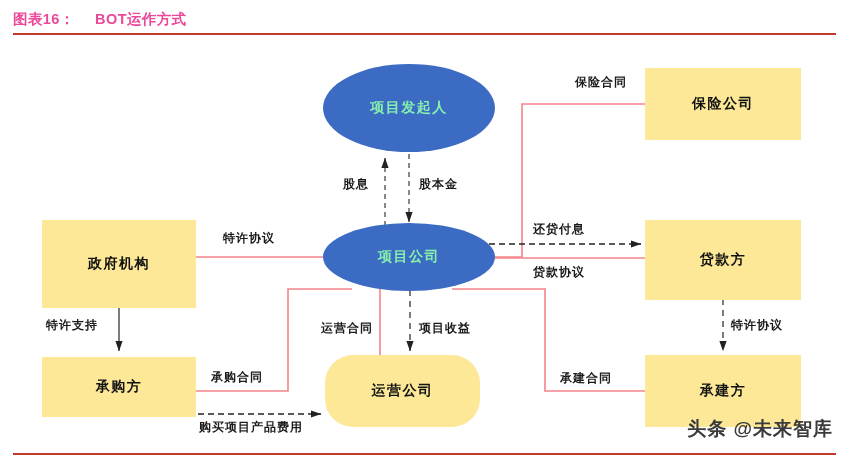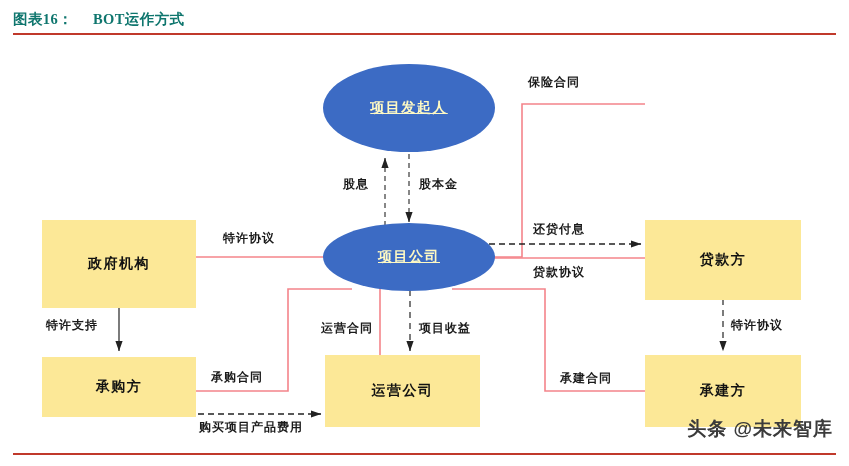--- a/index.html
+++ b/index.html
@@ -17,24 +17,24 @@
     height: 466px;
     background: #ffffff;
     overflow: hidden;
   }
 
   
   #header-title {
     position: absolute;
     left: 13px;
     top: 10px;
-    font-family: Liberation Serif, serif;
+    font-family: Liberation Sans, sans-serif;
     font-size: 14.5px;
     font-weight: bold;
-    color: #0f766e;
+    color: #ec4899;
     letter-spacing: 0.4px;
     white-space: nowrap;
   }
   #header-title .figure-no { margin-right: 2px; }
   #header-title .figure-caption { margin-left: 14px; }
 
   #header-rule {
     position: absolute;
     left: 13px;
     top: 33px;
@@ -79,24 +79,23 @@
     letter-spacing: 1.5px;
     z-index: 3;
   }
   .node.box {
     background: #fce897;
     color: #111111;
     font-size: 14px;
   }
   .node.ellipse {
     background: #3c6bc4;
-    color: #fef9c3;
+    color: #86efac;
     border-radius: 50%;
     font-size: 14px;
-    text-decoration: underline;
   }
 
   
   .edge-label {
     position: absolute;
     font-size: 12px;
     color: #1a1a1a;
     font-weight: bold;
     letter-spacing: 1px;
     white-space: nowrap;
@@ -187,46 +186,49 @@
 
       <g>
         <line x1="198" y1="378" x2="321" y2="378" stroke="#222222" stroke-width="1.4" stroke-dasharray="6,4" marker-end="url(#arrow-dark)"></line>
       </g>
     </svg>
 
     <div class="node ellipse" style="left:323px; top:28px; width:172px; height:88px;">
       <span>项目发起人</span>
     </div>
 
+    <div class="node box" style="left:645px; top:32px; width:156px; height:72px;">
+      <span>保险公司</span>
+    </div>
 
     <div class="node box" style="left:42px; top:184px; width:154px; height:88px;">
       <span>政府机构</span>
     </div>
 
     <div class="node ellipse" style="left:323px; top:187px; width:172px; height:68px;">
       <span>项目公司</span>
     </div>
 
     <div class="node box" style="left:645px; top:184px; width:156px; height:80px;align-items:center;">
       <span>贷款方</span>
     </div>
 
     <div class="node box" style="left:42px; top:321px; width:154px; height:60px;">
       <span>承购方</span>
     </div>
 
-    <div class="node box" style="left:325px; top:319px; width:155px; height:72px;">
+    <div class="node box" style="left:325px; top:319px; width:155px; height:72px;border-radius:28px;">
       <span>运营公司</span>
     </div>
 
     <div class="node box" style="left:645px; top:319px; width:156px; height:72px;">
       <span>承建方</span>
     </div>
 
-    <div class="edge-label" style="left:528px; top:38px;">保险合同</div>
+    <div class="edge-label" style="left:575px; top:38px;">保险合同</div>
 
     <div class="edge-label" style="left:343px; top:140px;">股息</div>
 
     <div class="edge-label" style="left:419px; top:140px;">股本金</div>
 
     <div class="edge-label" style="left:223px; top:194px;">特许协议</div>
 
     <div class="edge-label" style="left:533px; top:185px;">还贷付息</div>
 
     <div class="edge-label" style="left:533px; top:228px;">贷款协议</div>

